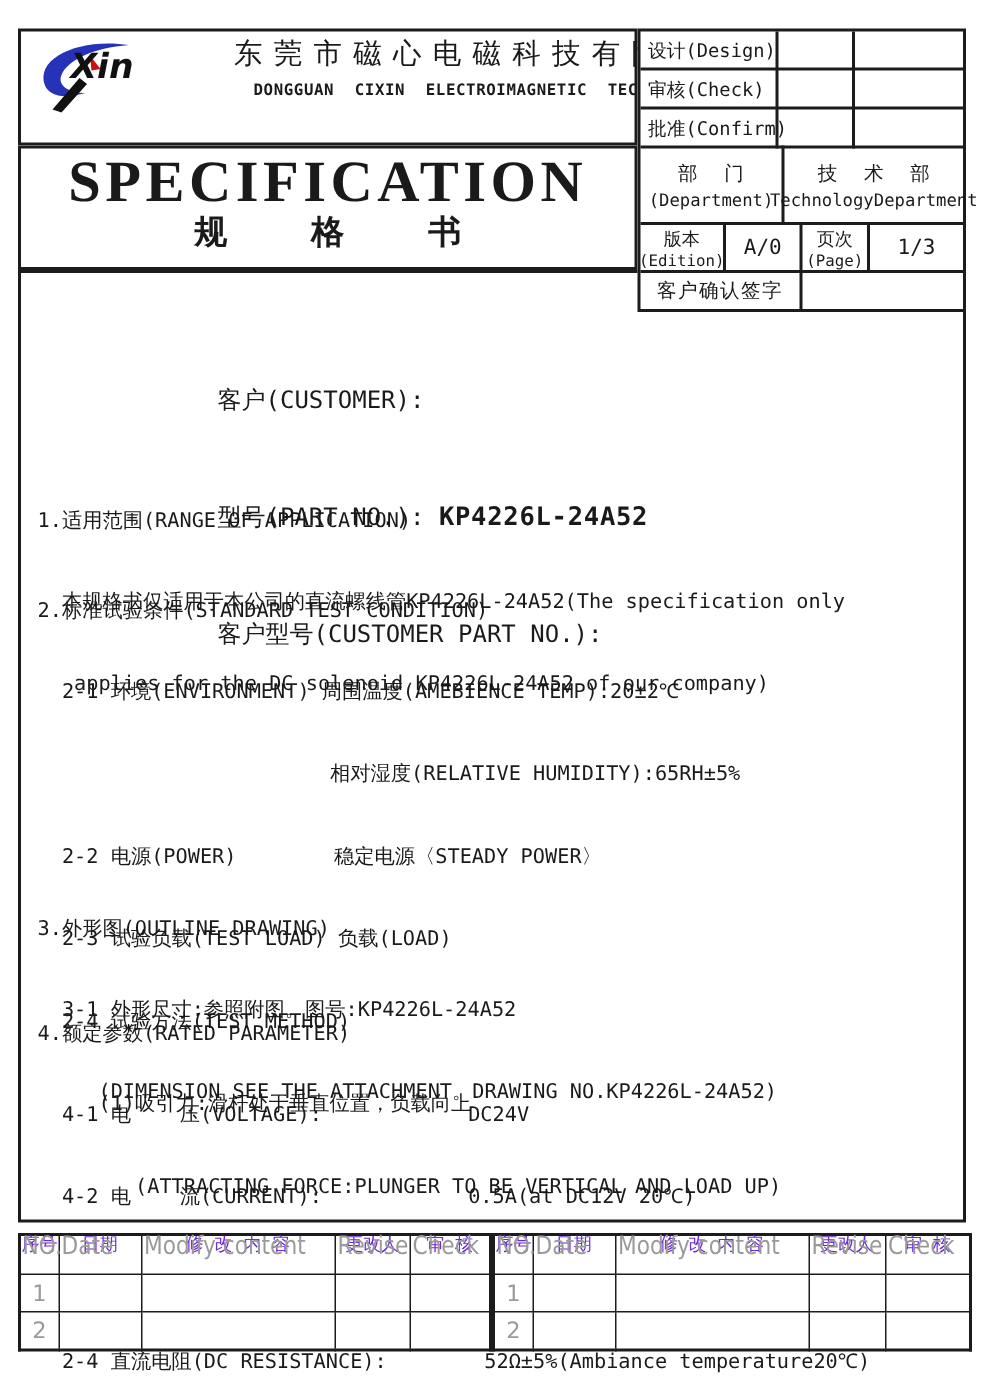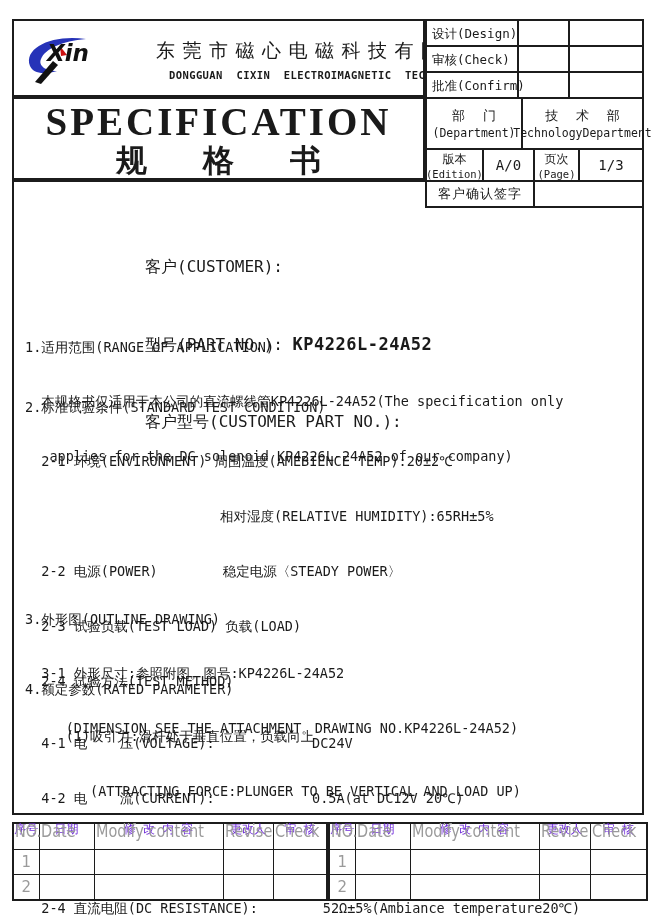--- a/index.html
+++ b/index.html
@@ -4,21 +4,21 @@
 <style>
   html,body{margin:0;padding:0;background:#ffffff;}
   #page{
     position:relative;width:656px;height:923px;background:#fff;overflow:hidden;
     font-family:"DejaVu Sans Mono","Liberation Mono",monospace;color:#1a1a1a;
   }
   .abs{position:absolute;box-sizing:border-box;}
   .box{border:2px solid #1c1c1c;background:#fff;}
 
   
-  .company-box{left:12px;top:19px;width:413px;height:78px;display:flex;align-items:center;gap:44px;}
+  .company-box{left:12px;top:19px;width:413px;height:78px;display:flex;align-items:flex-start;gap:44px;}
   .logo-wrap{width:92px;height:56px;margin-left:6px;flex:0 0 auto;}
   .company-text{flex:1;padding-top:2px;}
   .company-cn{font-size:19px;letter-spacing:7.5px;white-space:nowrap;}
   .company-en{font-size:10.5px;letter-spacing:.4px;word-spacing:7px;white-space:nowrap;padding-left:13px;margin-top:5px;font-weight:bold;}
 
   
   .right-col{left:425px;top:19px;width:219px;height:189px;border:2px solid #1c1c1c;background:#fff;}
   .line{position:absolute;background:#1c1c1c;}
   .cell{position:absolute;box-sizing:border-box;}
   .approval-label{font-size:12.5px;line-height:26px;padding-left:5px;white-space:nowrap;}
@@ -26,21 +26,21 @@
   .dept-cn{font-size:13px;letter-spacing:5px;padding-left:5px;white-space:nowrap;}
   .dept-en{font-size:11.5px;white-space:nowrap;margin-top:1px;}
   .small-cn{font-size:12px;white-space:nowrap;}
   .small-en{font-size:10.5px;white-space:nowrap;}
   .val{font-size:14px;}
   .sign-label{font-size:13px;letter-spacing:1px;white-space:nowrap;}
 
   
   .spec-box{left:12px;top:97px;width:413px;height:83px;text-align:center;}
   .title-en{font-family:"Liberation Serif","DejaVu Serif",serif;font-weight:bold;font-size:39px;letter-spacing:3px;line-height:1;margin-top:3px;white-space:nowrap;}
-  .title-cn{font-weight:bold;font-size:31px;letter-spacing:56px;padding-left:56px;line-height:1;margin-top:4px;white-space:nowrap;}
+  .title-cn{font-weight:bold;font-size:22px;letter-spacing:56px;padding-left:56px;line-height:1;margin-top:4px;white-space:nowrap;}
 
   
   .main-box{left:12px;top:180px;width:632px;height:635px;}
   .customer-block{left:145px;top:203px;font-size:16px;line-height:25.7px;white-space:pre;}
   .part-no{font-size:17px;font-weight:bold;letter-spacing:.5px;}
   .sec{position:absolute;left:25px;font-size:13.5px;line-height:18.3px;white-space:pre;}
   .sec div{height:18.3px;}
   .sec1{top:301px;} .sec2{top:361px;} .sec3{top:573px;} .sec4{top:643px;}
 
   

